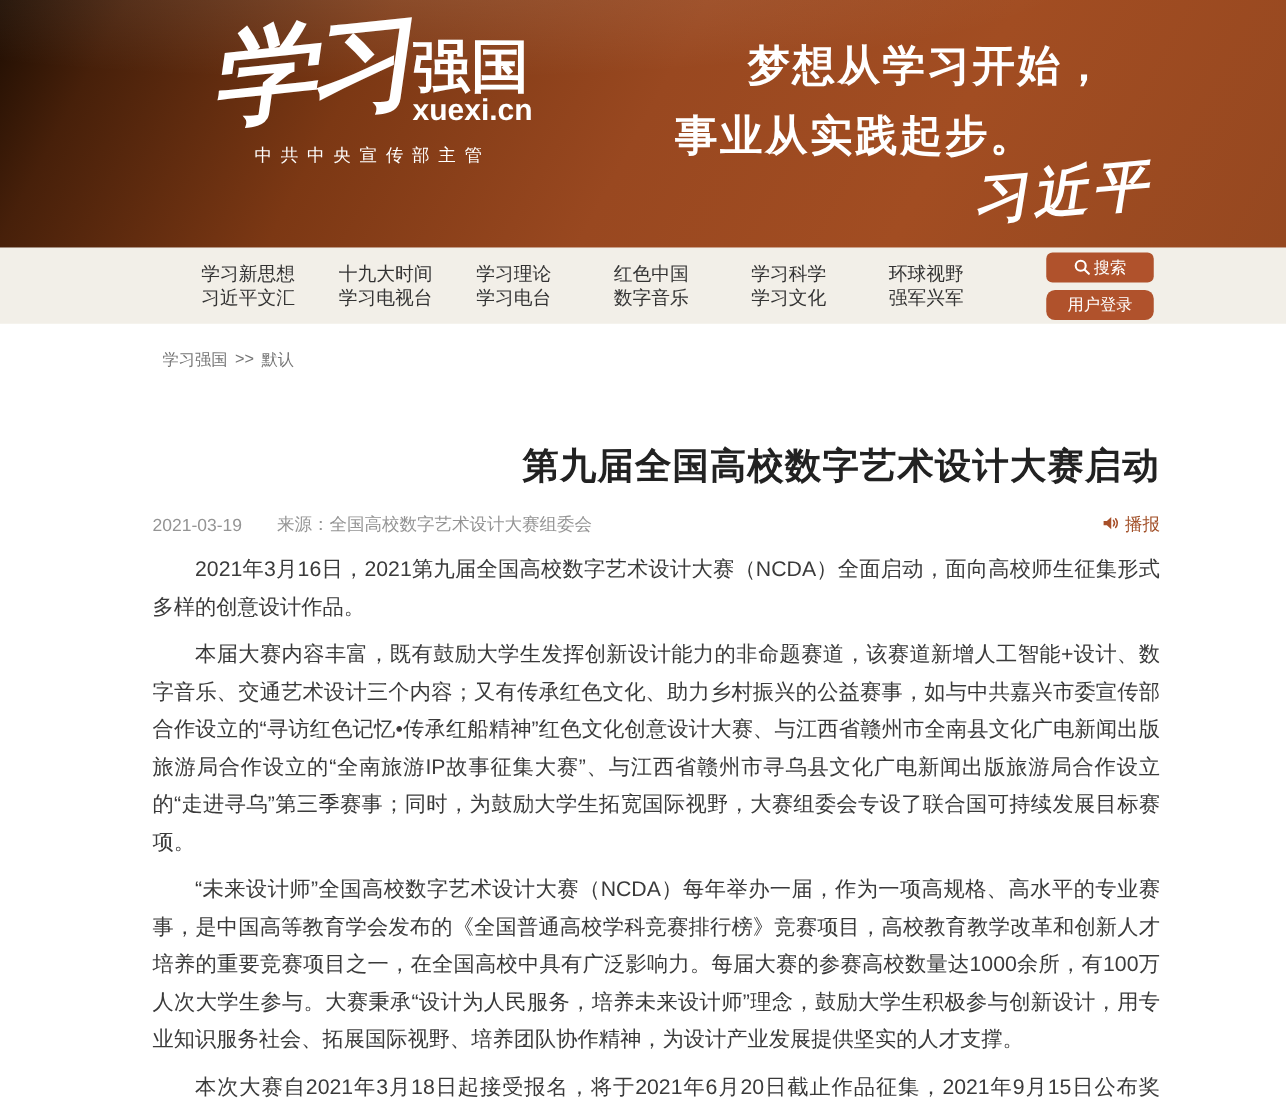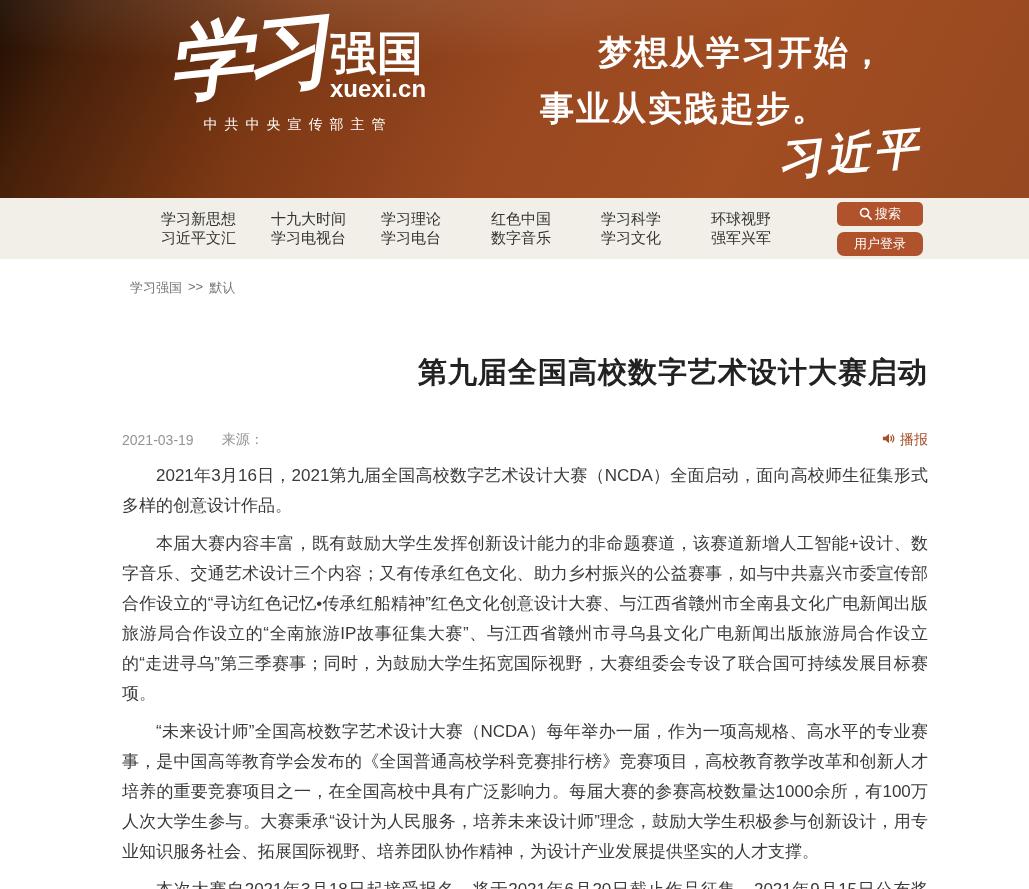--- a/index.html
+++ b/index.html
@@ -74,21 +74,21 @@
   }
   .breadcrumb .crumb-site { cursor:pointer; }
 
   
   .article { width:806px; margin-left:122px; }
   .article-title {
     margin-top:56px; text-align:right; font-size:29px; font-weight:bold;
     color:#222; letter-spacing:1px;
   }
   .meta-row {
-    margin-top:38px; display:flex; align-items:flex-end;
+    margin-top:18px; display:flex; align-items:flex-end;
     justify-content:space-between; font-size:14px;text-align:center;
   }
   .meta-left { color:#949494; display:flex; align-items:center; }
   .meta-date { margin-right:28px; }
   .broadcast {
     color:#a14f27; display:flex; align-items:center; gap:4px; cursor:pointer;
     font-size:14px;
   }
   .article-body { margin-top:12px; }
   .article-body p {
@@ -157,20 +157,21 @@
   <span>默认</span>
 </div>
 
 <article class="article">
   <h1 class="article-title">第九届全国高校数字艺术设计大赛启动</h1>
 
   <div class="meta-row">
     <div class="meta-left">
       <span class="meta-date">2021-03-19</span>
       <span>来源：</span>
+      <span>全国高校数字艺术设计大赛组委会</span>
     </div>
     <div class="broadcast">
       <span>
         <svg width="14" height="13" viewBox="0 0 16 14">
           <polygon points="1,5 4,5 8,1.5 8,12.5 4,9 1,9" fill="#a8502a"></polygon>
           <path d="M10 4.5 Q12 7 10 9.5" fill="none" stroke="#a8502a" stroke-width="1.4" stroke-linecap="round"></path>
           <path d="M12 3 Q15 7 12 11" fill="none" stroke="#a8502a" stroke-width="1.4" stroke-linecap="round"></path>
         </svg>
       </span>
       <span>播报</span>

